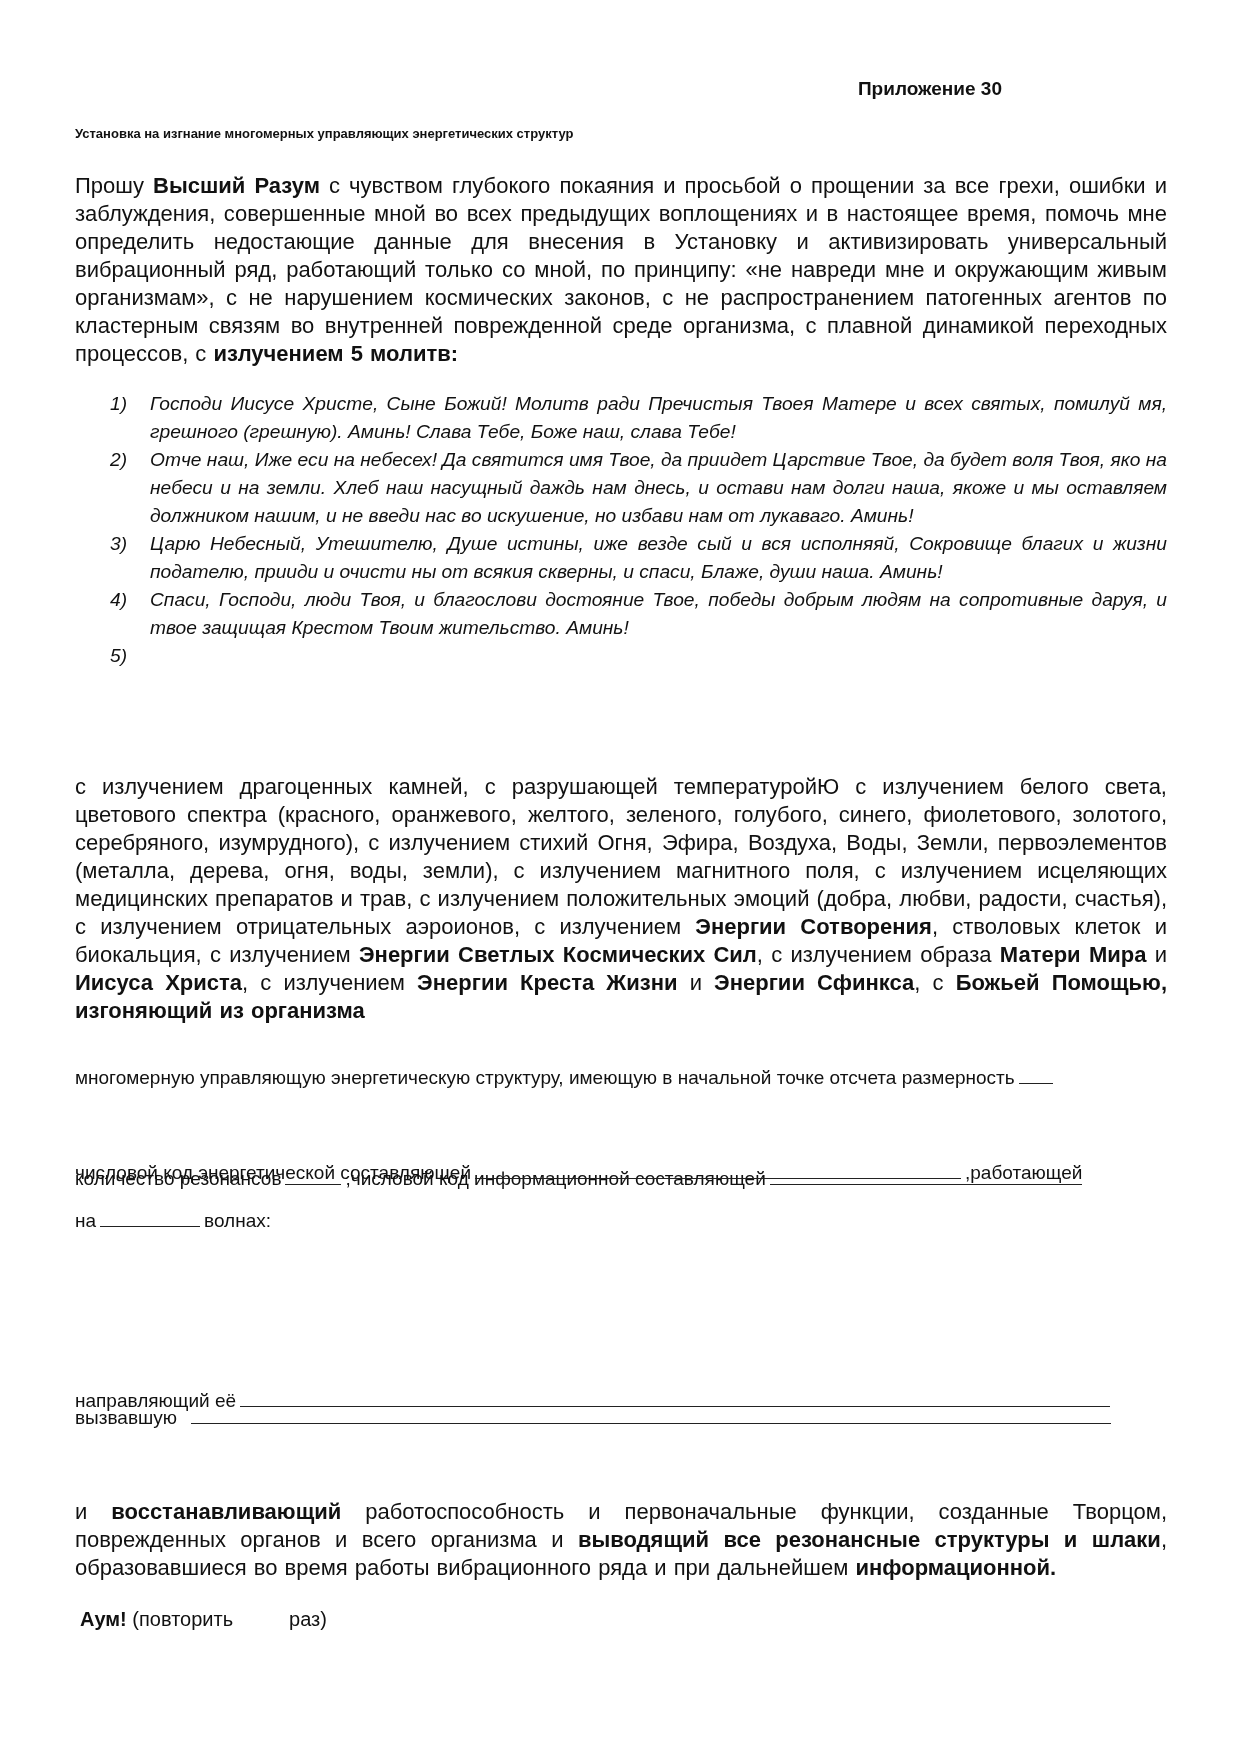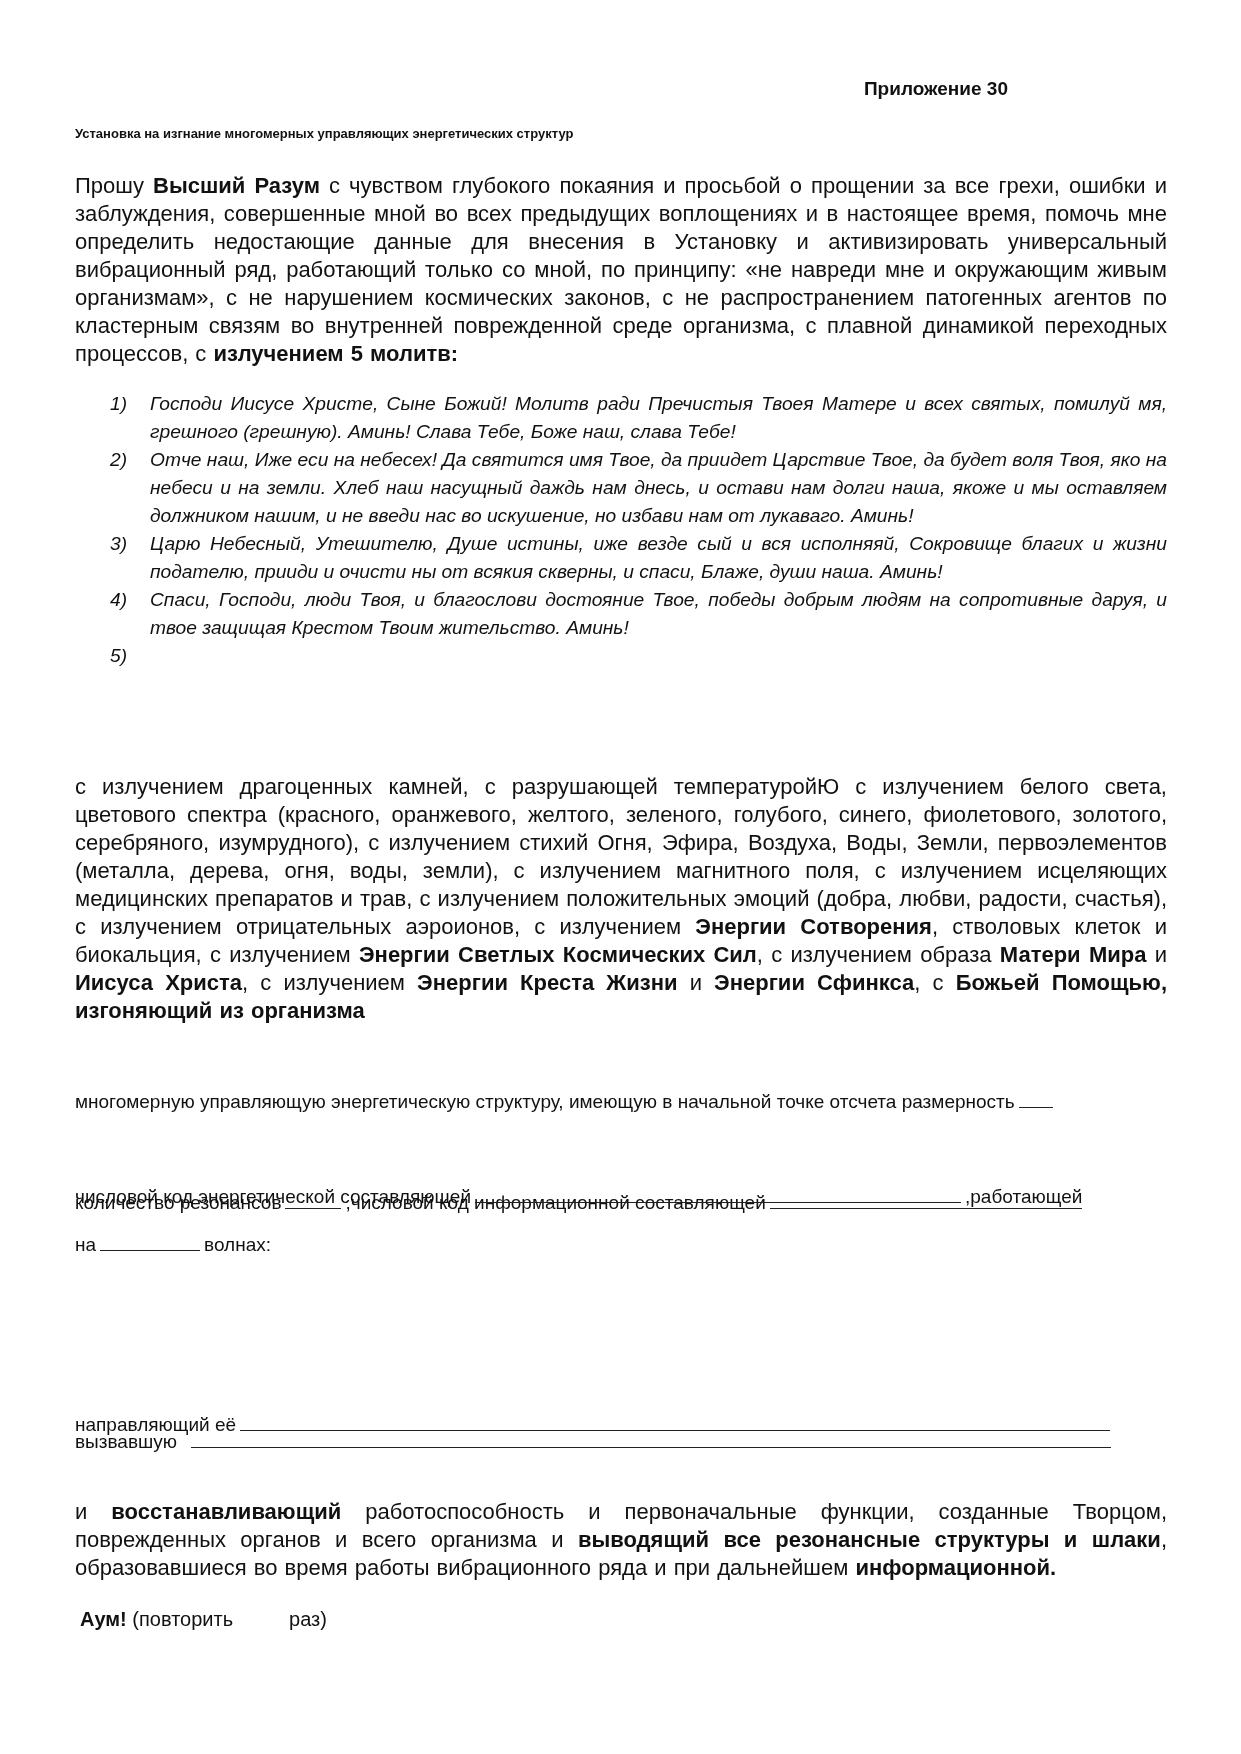--- a/index.html
+++ b/index.html
@@ -1,21 +1,21 @@
 <!DOCTYPE html>
 <html><head>
 <meta charset="utf-8">
 <style>
   html, body { margin: 0; padding: 0; background: #ffffff; }
   body {
     width: 1241px; height: 1754px; position: relative; overflow: hidden;
     font-family: "Liberation Sans", "DejaVu Sans", sans-serif;
     color: #111111;
   }
-  .page { position: absolute; left: 0; top: 0; width: 1071px; height: 1754px; padding-left: 6px; }
+  .page { position: absolute; left: 0; top: 0; width: 1071px; height: 1754px; }
   .appendix {
     position: absolute; right: 69px; top: 78px;
     font-weight: bold; font-size: 19px;
   }
   .title {
     position: absolute; left: 75px; top: 126px;
     font-weight: bold; font-size: 13px;
   }
   .para {
     position: absolute; left: 75px; width: 1092px;
@@ -24,21 +24,21 @@
   }
   .p1 { top: 172px; }
   .prayers {
     position: absolute; left: 110px; width: 1057px; top: 390px;
     margin: 0; padding: 0; list-style: none;
     font-style: italic; font-size: 19.2px; line-height: 28px;
   }
   .prayers li { position: relative; padding-left: 40px; text-align: justify; }
   .prayers .num { position: absolute; left: 0; top: 0; font-style: italic; }
   .p2 { top: 773px; }
-  .line { position: absolute; left: 75px; font-size: 19px; white-space: pre; margin-top: 24px; }
+  .line { position: absolute; left: 75px; font-size: 19px; white-space: pre; }
   .blank {
     display: inline-block; border-bottom: 1.5px solid #222; height: 18px;
     vertical-align: baseline; margin: 0 4px;
   }
   .p3 { top: 1498px; }
   .aum { position: absolute; left: 80px; top: 1608px; font-size: 20px; }
   b { font-weight: bold; }
 </style>
 </head>
 <body>

